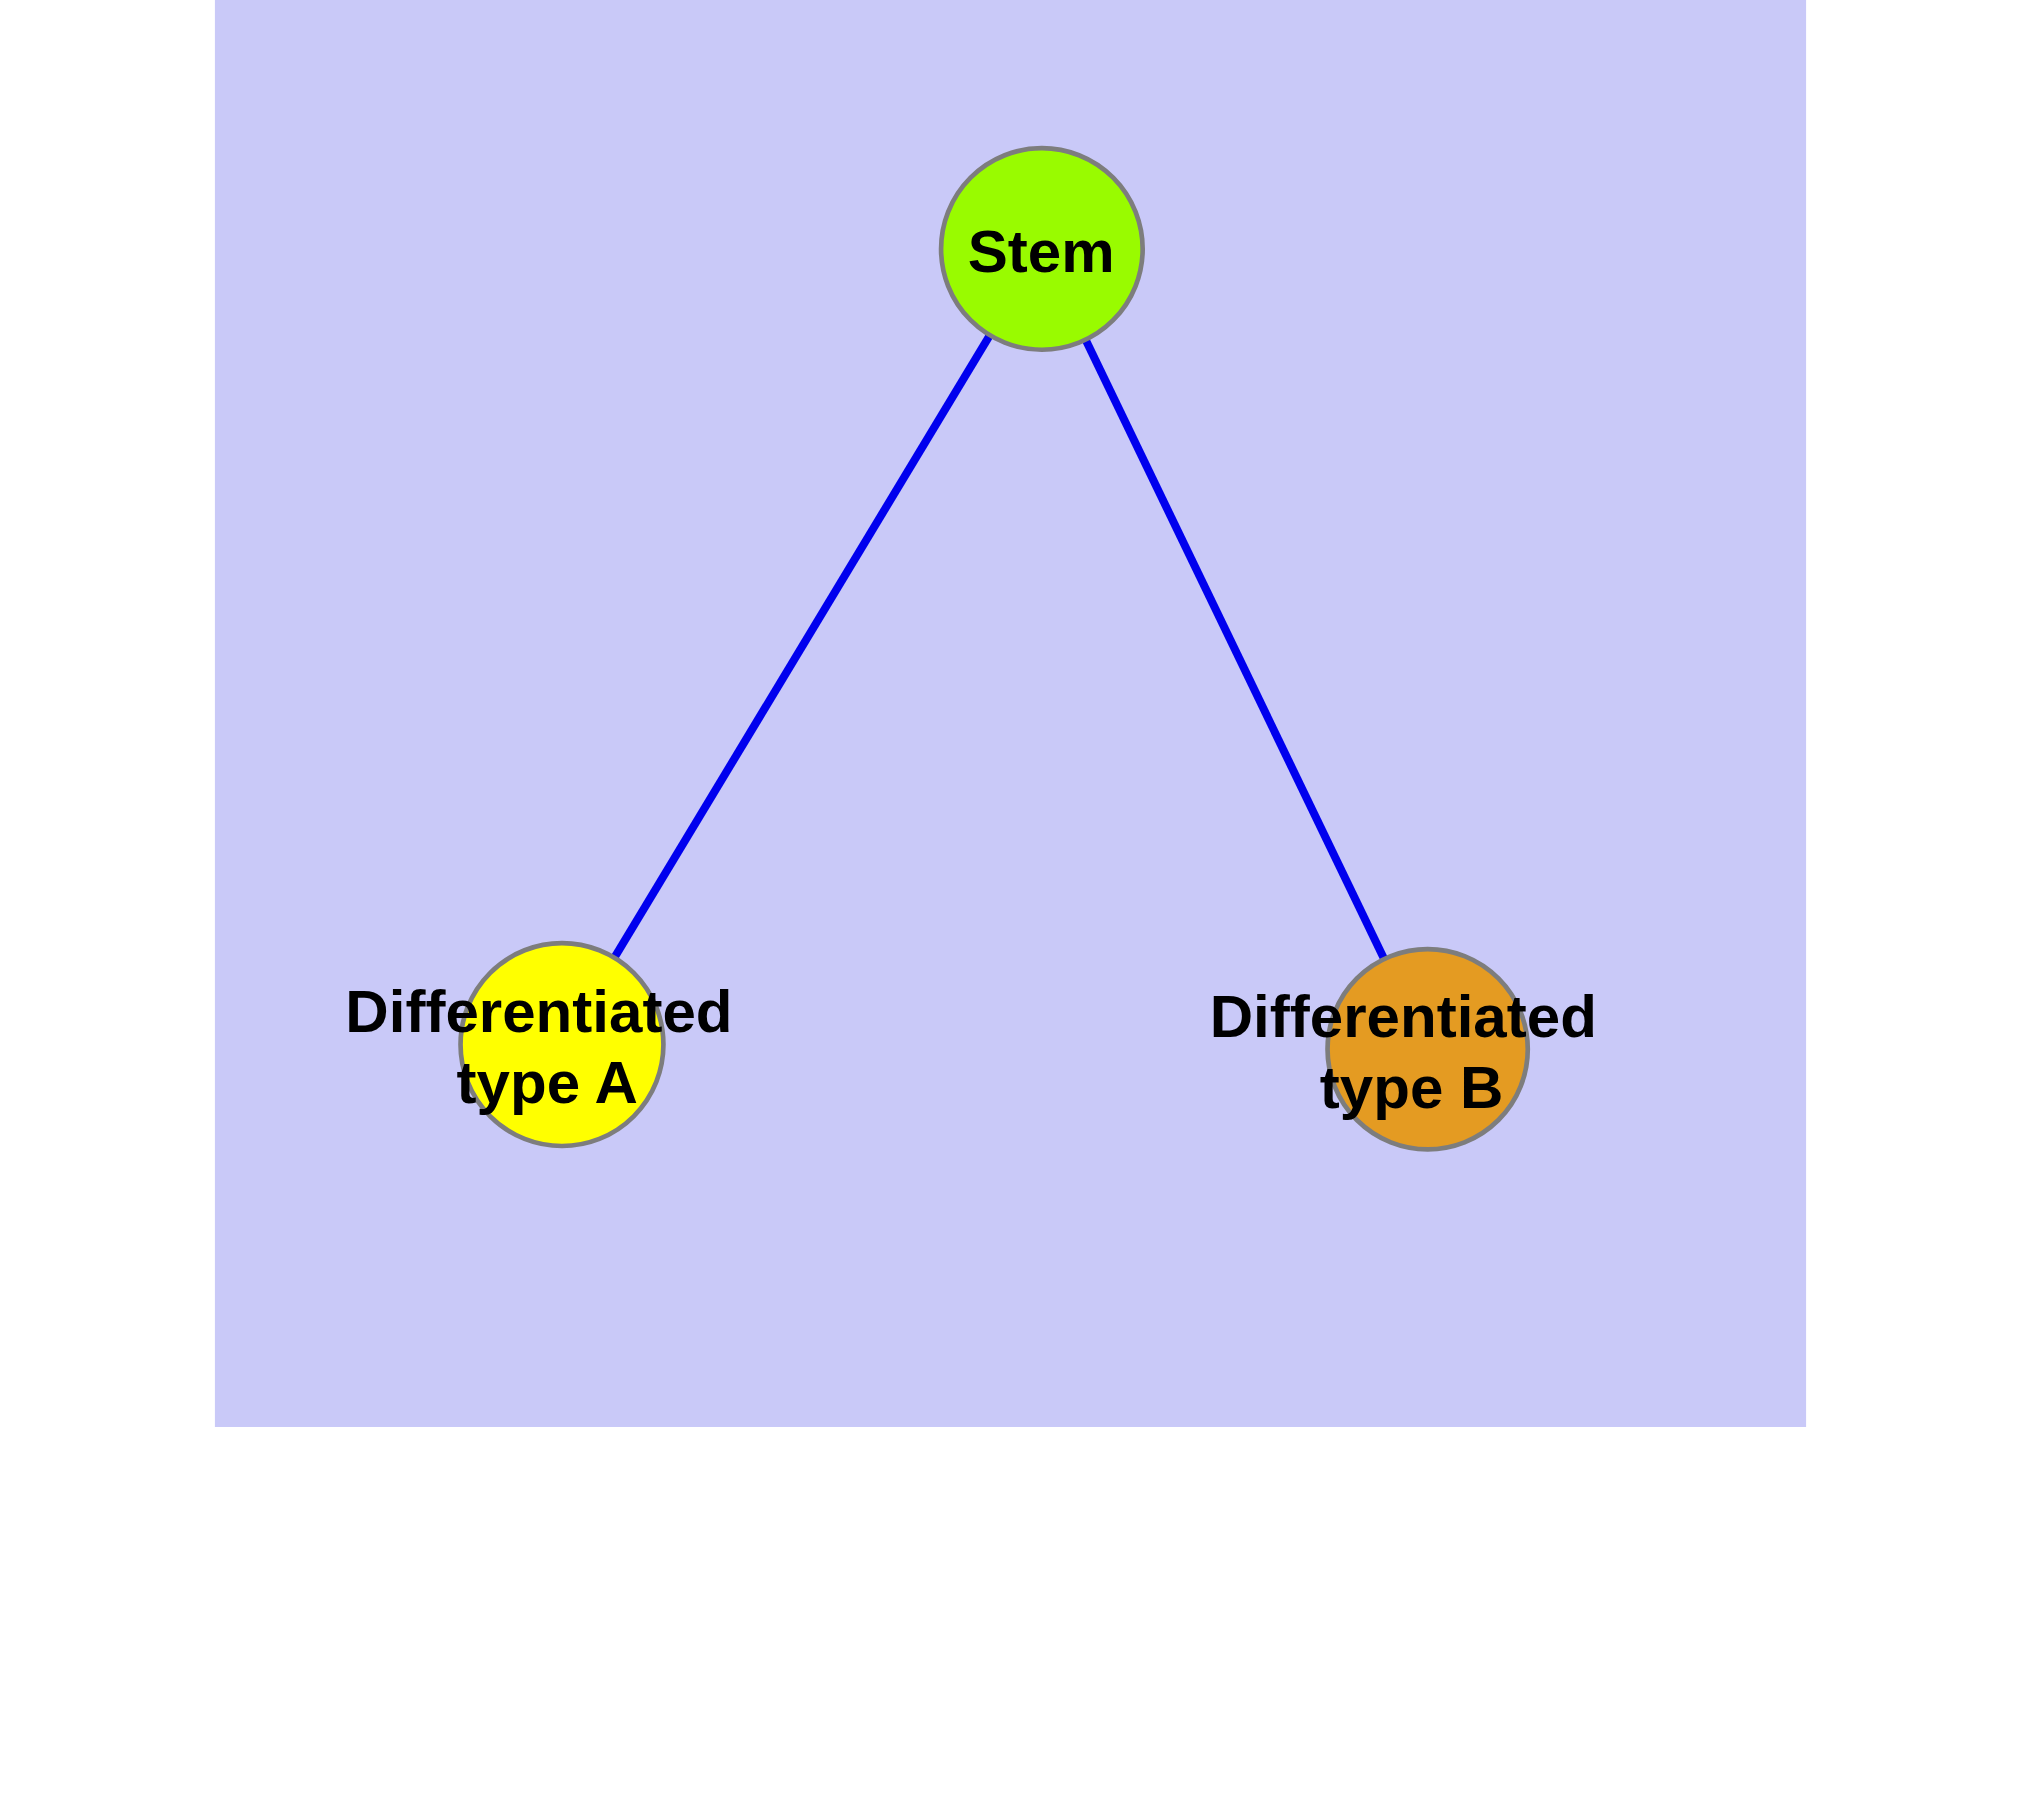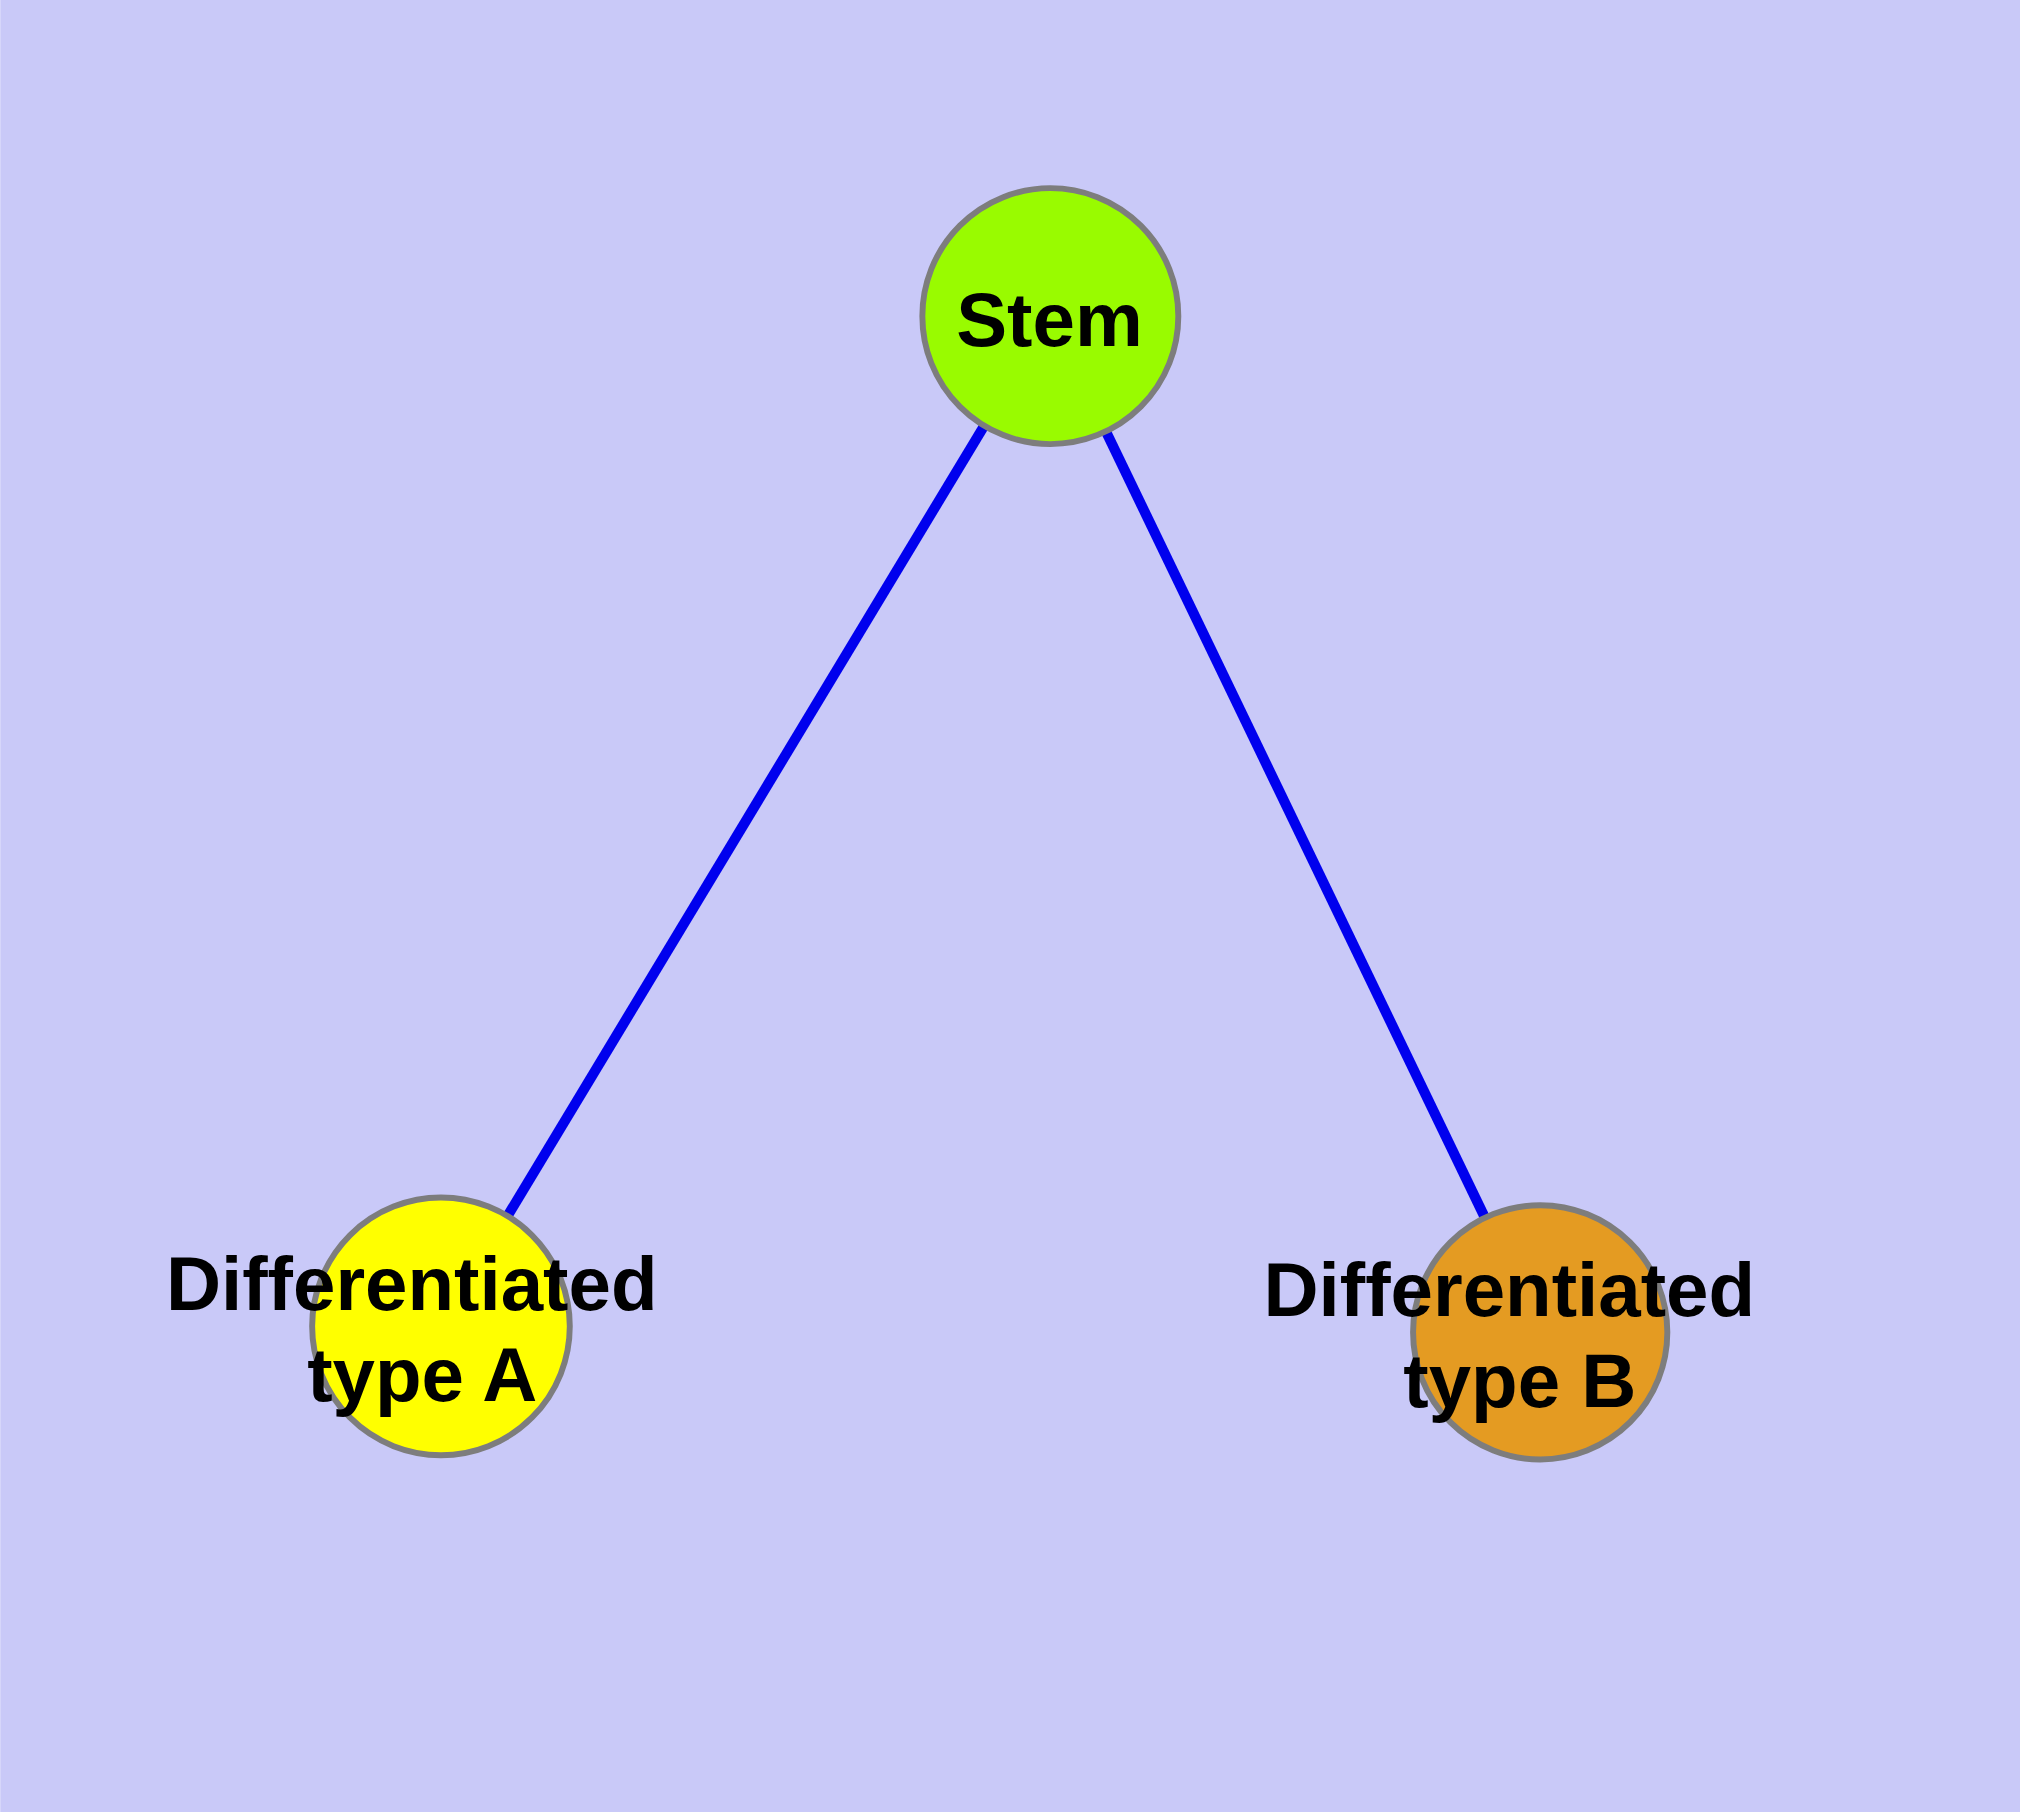--- a/index.html
+++ b/index.html
@@ -2,21 +2,21 @@
 <html style="font-size:13.6px"><head>
 <meta charset="utf-8">
 <style>
   html, body {
     margin: 0;
     padding: 0;
   }
   .stage {
     position: relative;
     width: 2021px;
-    height: 1812px;
+    height: 1427px;
     overflow: hidden;
     font-family: "Liberation Sans", sans-serif;
   }
   .stage svg {
     display: block;
     width: 100%;
     height: 100%;
   }
   .node-circle {
     stroke: #7D7D7D;

